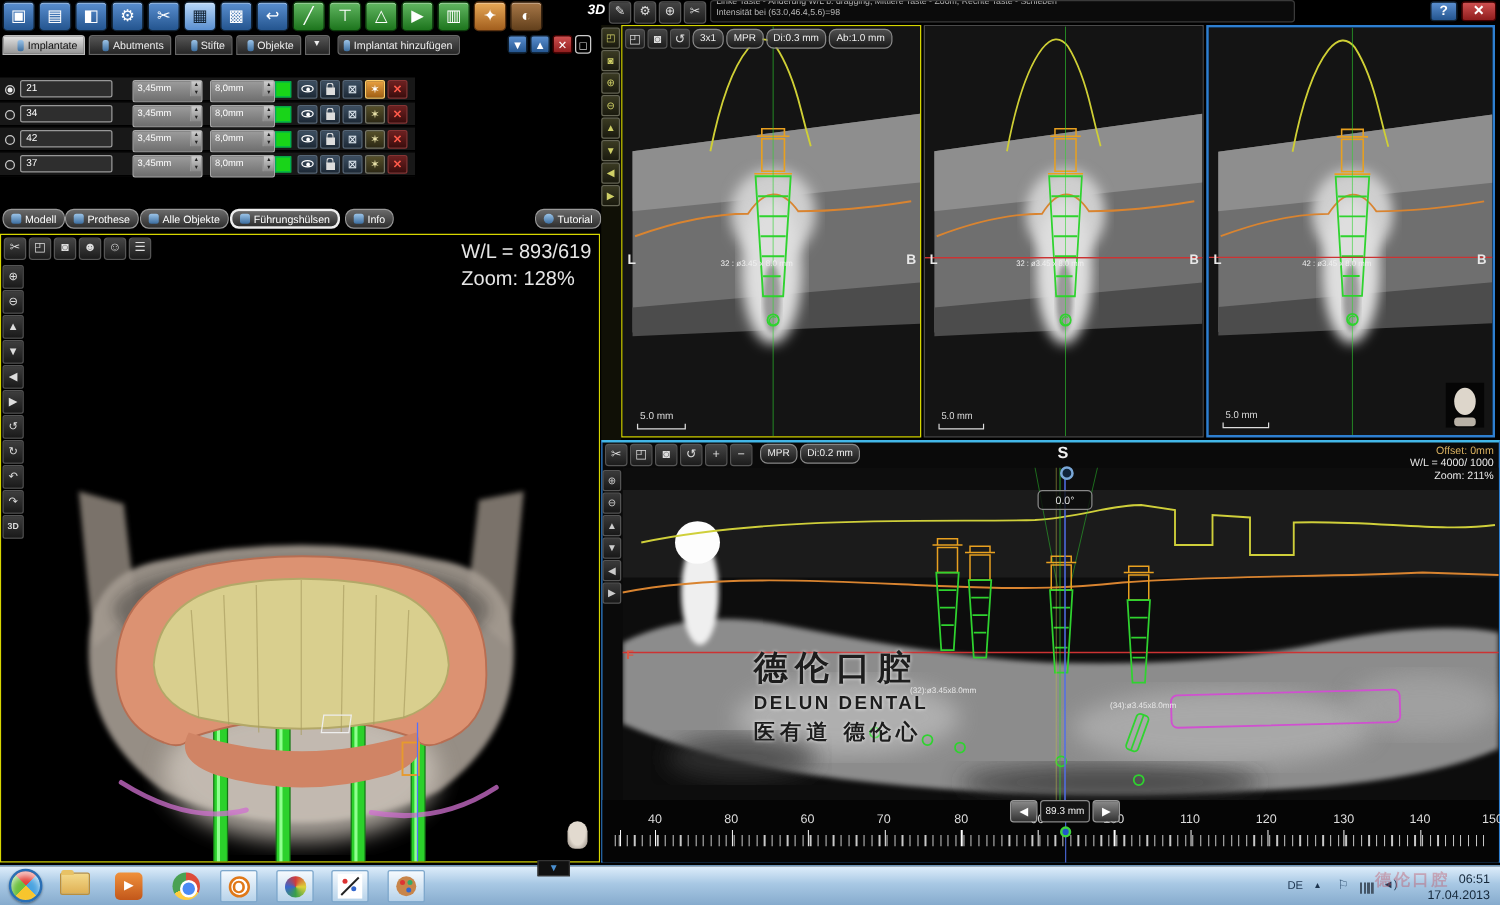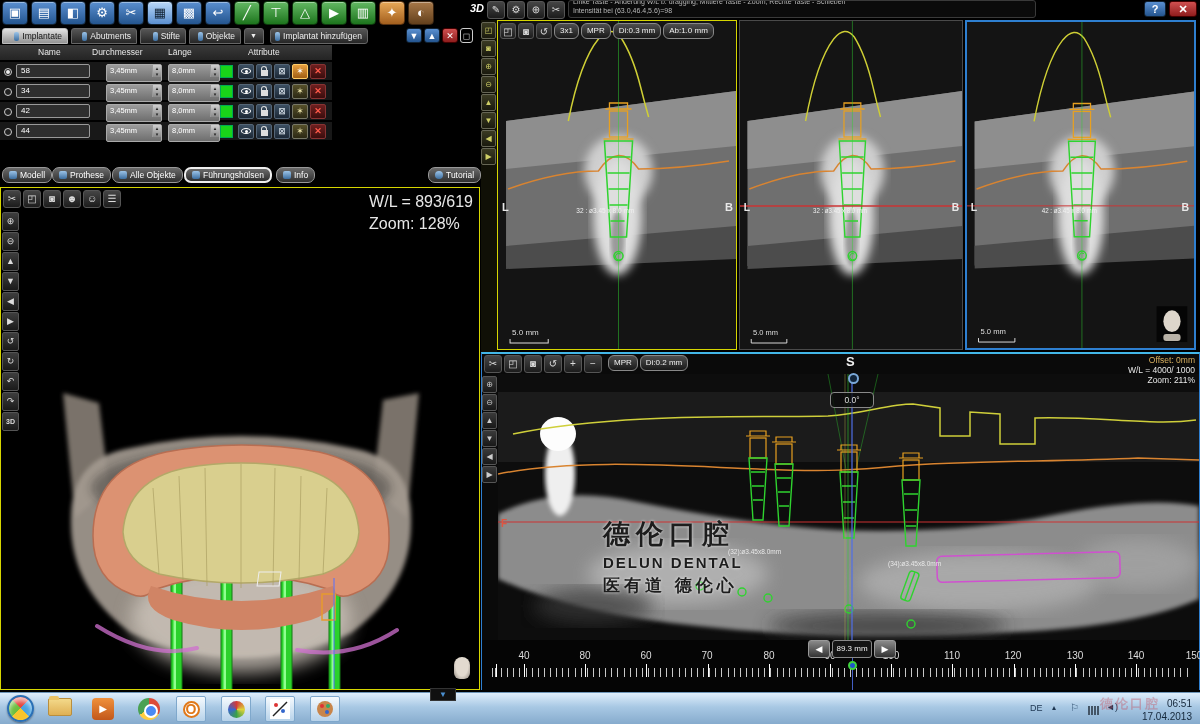--- a/index.html
+++ b/index.html
@@ -241,30 +241,24 @@
         <i class="mini-pin"></i>
         <span>Implantat hinzufügen</span>
       </span>
     <b class="wbtn bl" style="left:406px">▼</b>
     <b class="wbtn bl" style="left:424px">▲</b>
     <b class="wbtn rd" style="left:442px">✕</b>
     <b class="wbtn sq" style="left:460px;width:13px">◻</b>
   </div>
 
   <div class="impl-table abs">
-    <div class="thead">
-      <span style="left:38px">Name</span>
-      <span style="left:92px">Durchmesser</span>
-      <span style="left:168px">Länge</span>
-      <span style="left:248px">Attribute</span>
-    </div>
 
     <div class="trow" style="top:17px">
       <span class="radio sel"></span>
-      <span class="nbox">58</span>
+      <span class="nbox">21</span>
       <span class="spin" style="left:96px;width:56px"><i>3,45mm</i><u class="spbt">▴<br>▾</u></span>
       <span class="spin" style="left:158px;width:52px"><i>8,0mm</i><u class="spbt">▴<br>▾</u></span>
       <span class="stat"></span>
       <b class="ab" style="left:238px"><i class="eye" style="margin:3px auto 0"></i></b>
       <b class="ab" style="left:256px"><i class="lock" style="margin:5px auto 0"></i></b>
       <b class="ab" style="left:274px">⊠</b>
       <b class="ab starb on" style="left:292px">✶</b>
       <b class="ab delb" style="left:310px">✕</b>
     </div>
     <div class="trow" style="top:37px">
@@ -286,21 +280,21 @@
       <span class="spin" style="left:158px;width:52px"><i>8,0mm</i><u class="spbt">▴<br>▾</u></span>
       <span class="stat"></span>
       <b class="ab" style="left:238px"><i class="eye" style="margin:3px auto 0"></i></b>
       <b class="ab" style="left:256px"><i class="lock" style="margin:5px auto 0"></i></b>
       <b class="ab" style="left:274px">⊠</b>
       <b class="ab starb" style="left:292px">✶</b>
       <b class="ab delb" style="left:310px">✕</b>
     </div>
     <div class="trow" style="top:77px">
       <span class="radio"></span>
-      <span class="nbox">44</span>
+      <span class="nbox">37</span>
       <span class="spin" style="left:96px;width:56px"><i>3,45mm</i><u class="spbt">▴<br>▾</u></span>
       <span class="spin" style="left:158px;width:52px"><i>8,0mm</i><u class="spbt">▴<br>▾</u></span>
       <span class="stat"></span>
       <b class="ab" style="left:238px"><i class="eye" style="margin:3px auto 0"></i></b>
       <b class="ab" style="left:256px"><i class="lock" style="margin:5px auto 0"></i></b>
       <b class="ab" style="left:274px">⊠</b>
       <b class="ab starb" style="left:292px">✶</b>
       <b class="ab delb" style="left:310px">✕</b>
     </div>
   </div>

